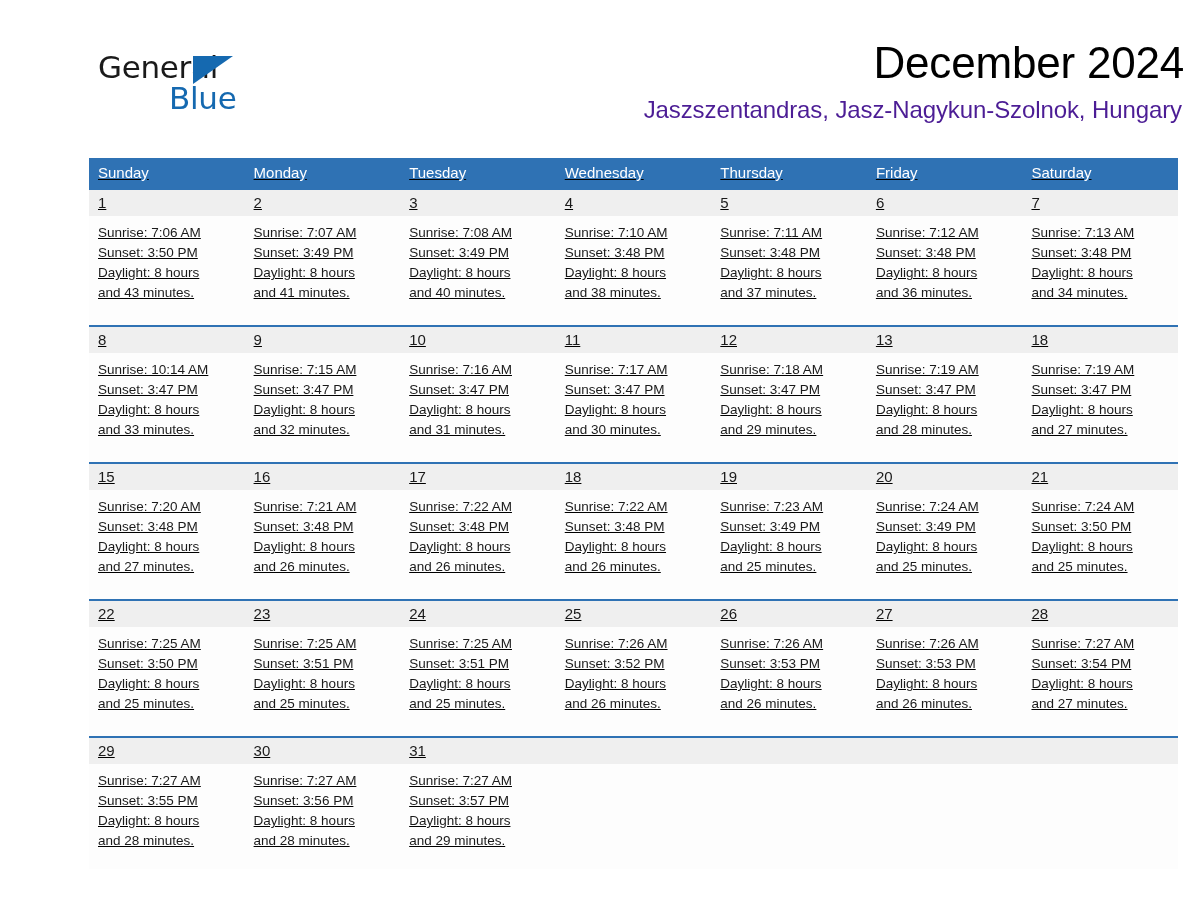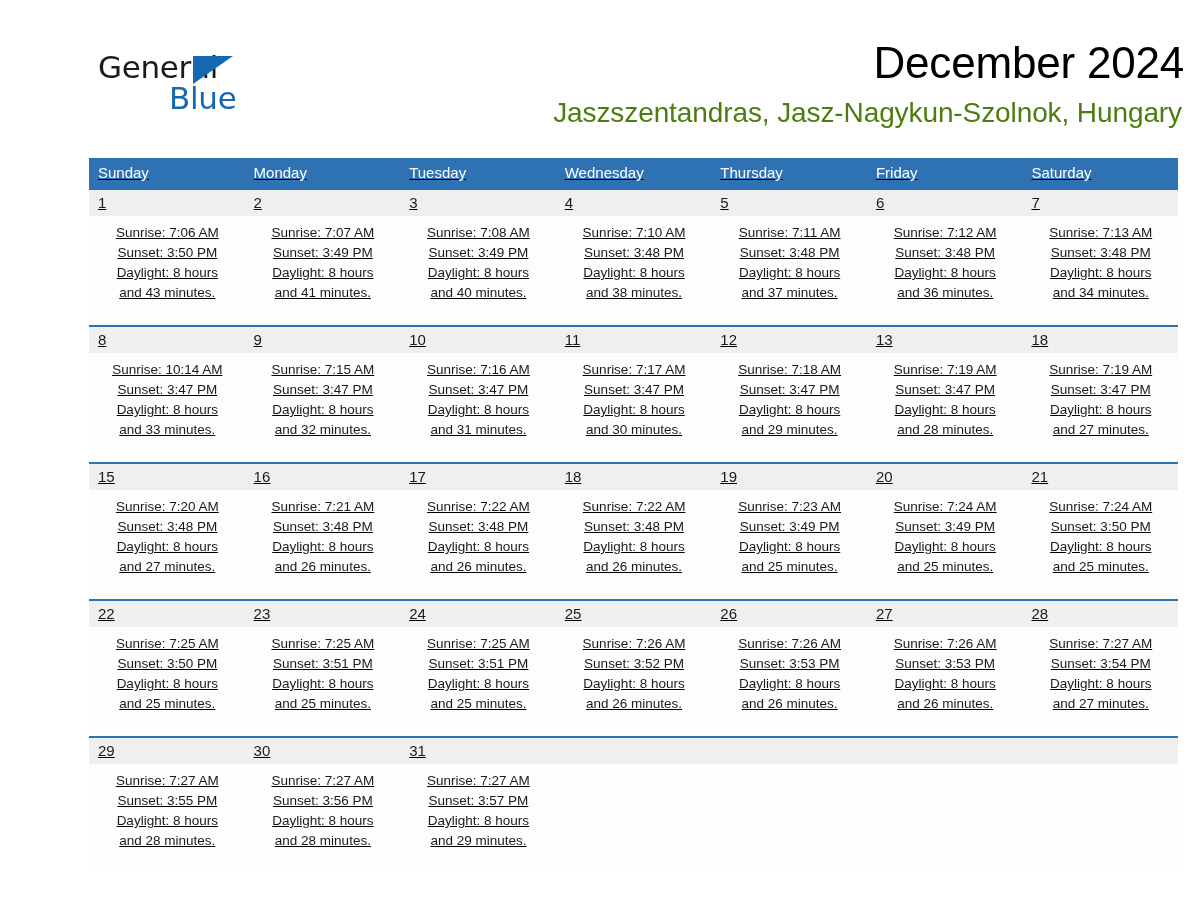--- a/index.html
+++ b/index.html
@@ -76,24 +76,24 @@
   }
   .cal-title {
     font-size: 44px;
     font-weight: normal;
     line-height: 1.05;
     color: #000;
     margin: 0;
     letter-spacing: -0.2px;
   }
   .cal-subtitle {
-    font-size: 28px;
+    font-size: 24px;
     font-weight: normal;
     line-height: 1.2;
-    color: #4d7c0f;
+    color: #4c1d95;
     margin: 10px 2px 0 0;
     letter-spacing: -0.1px;
   }
 
   
   .calendar {
     position: absolute;
     left: 49px;
     top: 158px;
     width: 1089px;
@@ -122,21 +122,20 @@
 
   .week-numrow {
     display: flex;
     background: #efefef;
     height: 26px;
   }
   .week-bodyrow {
     display: flex;
     background: #fdfdfd;
     height: 109px;
-    text-align: center;
   }
   .week.last .week-bodyrow { height: 105px; }
 
   .numcell {
     flex: 1 1 0;
     min-width: 0;
     font-size: 15px;
     line-height: 26px;
     padding-left: 9px;
     color: #1a1a1a;

